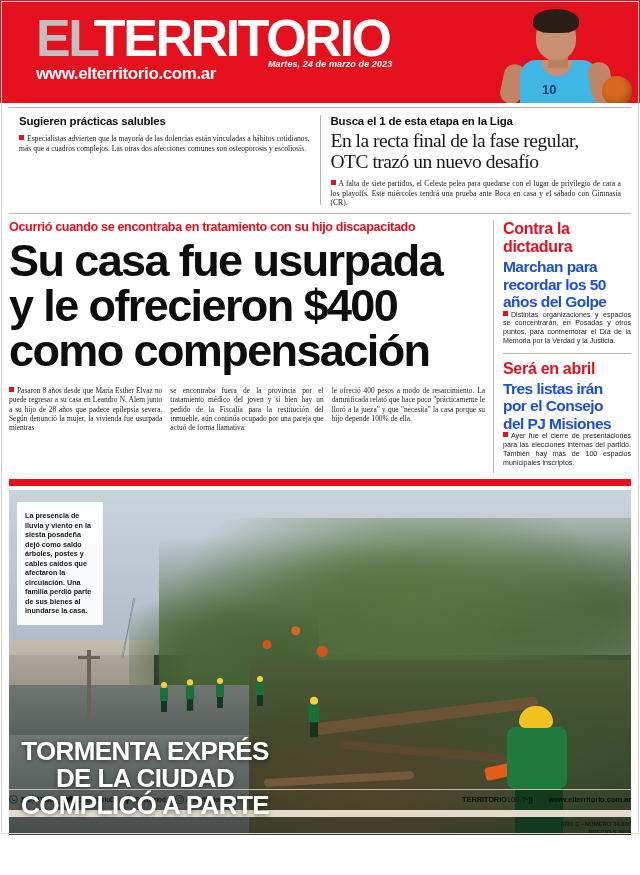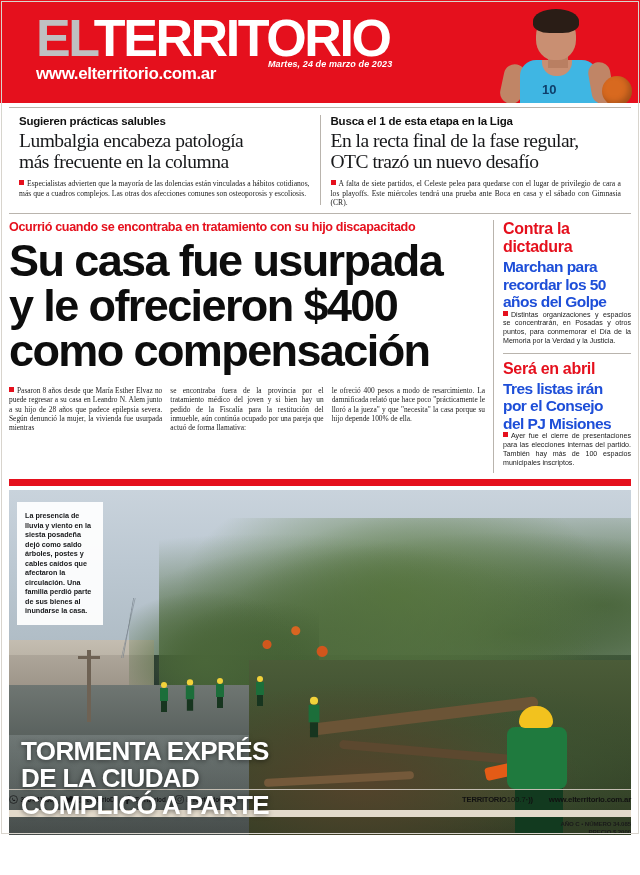--- a/index.html
+++ b/index.html
@@ -396,20 +396,21 @@
     left: 12px;
     bottom: 16px;
     z-index: 6;
     font-family: "Liberation Sans", sans-serif;
     font-weight: bold;
     font-size: 26px;
     line-height: 27px;
     letter-spacing: -0.6px;
     color: #ffffff;
     text-shadow: 0 1px 5px rgba(0,0,0,.55);
+    text-align: center;
   }
   .photo-title div { white-space: nowrap; }
 
   
   .footer {
     position: absolute;
     left: 9px; right: 9px;
     bottom: 4px;
     height: 42px;
   }
@@ -494,24 +495,20 @@
       <div class="pp-hair"></div>
       <div class="pp-arm-r"></div>
       <div class="pp-ball"></div>
       <div class="pp-number">10</div>
     </div>
   </div>
 
   <div class="teaser-band">
     <div class="teaser first">
       <div class="teaser-kicker">Sugieren prácticas salubles</div>
-      <div class="teaser-head">
-        <div>Lumbalgia encabeza patología</div>
-        <div>más frecuente en la columna</div>
-      </div>
       <div class="teaser-body"><span class="sq"></span><span>Especialistas advierten que la mayoría de las dolencias están vinculadas a hábitos cotidianos, más que a cuadros complejos. Las otras dos afecciones comunes son osteoporosis y escoliosis.</span></div>
     </div>
     <div class="teaser">
       <div class="teaser-kicker">Busca el 1 de esta etapa en la Liga</div>
       <div class="teaser-head">
         <div>En la recta final de la fase regular,</div>
         <div>OTC trazó un nuevo desafío</div>
       </div>
       <div class="teaser-body"><span class="sq"></span><span>A falta de siete partidos, el Celeste pelea para quedarse con el lugar de privilegio de cara a los playoffs. Este miércoles tendrá una prueba ante Boca en casa y el sábado con Gimnasia (CR).</span></div>
     </div>

